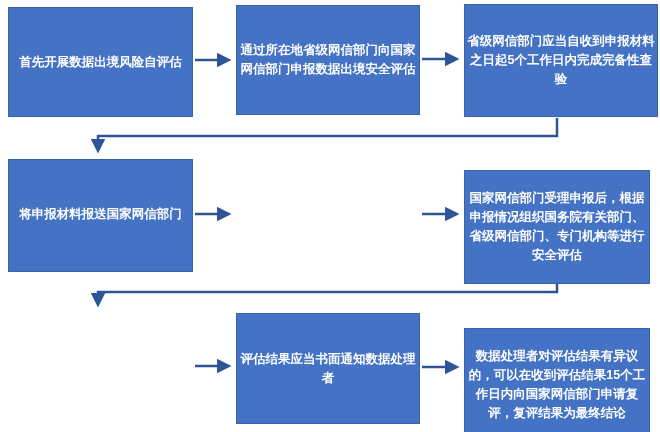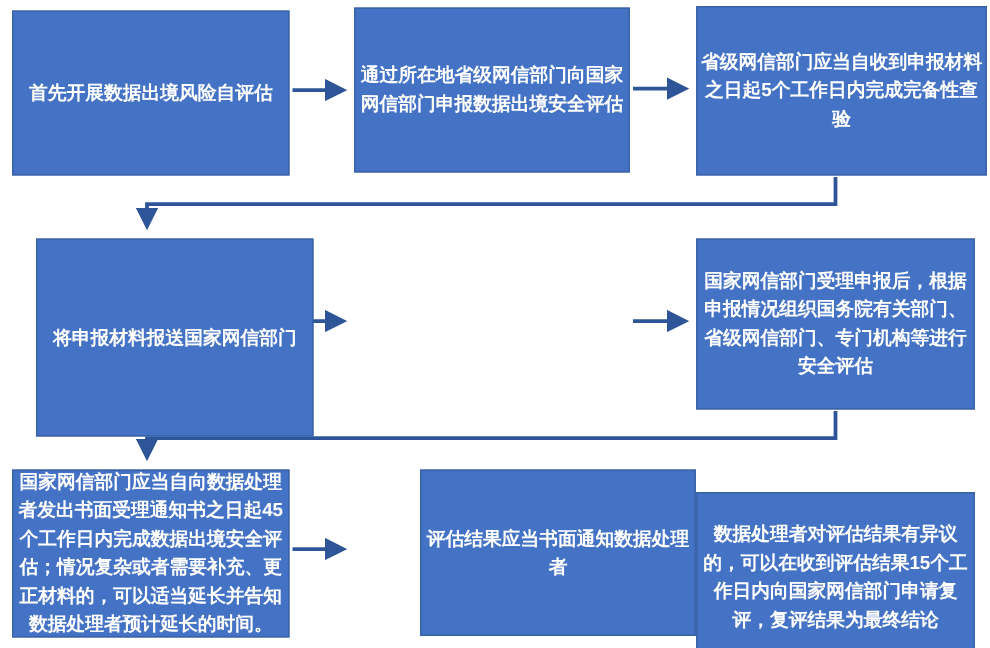--- a/index.html
+++ b/index.html
@@ -28,25 +28,25 @@
     display: flex;
     align-items: center;
     justify-content: center;
     padding: 4px 2px;
   }
   .flow-box span { display: block; }
   
   .b1 { left: 8px;   top: 7px;   width: 185px; height: 110px; justify-content: center; }
   .b2 { left: 236px; top: 5px;   width: 184px; height: 110px; }
   .b3 { left: 464px; top: 4px;   width: 194px; height: 113px; }
-  .b4 { left: 24px;   top: 159px; width: 185px; height: 132px; }
+  .b4 { left: 8px;   top: 159px; width: 185px; height: 113px; font-family: Liberation Mono, monospace; }
   .b5 { left: 236px; top: 159px; width: 184px; height: 113px; }
-  .b6 { left: 464px; top: 159px; width: 186px; height: 114px; }
+  .b6 { left: 464px; top: 170px; width: 186px; height: 114px; }
   .b7 { left: 8px;   top: 313px; width: 185px; height: 112px; }
-  .b8 { left: 236px; top: 313px; width: 184px; height: 111px; margin-left: 44px; }
+  .b8 { left: 236px; top: 313px; width: 184px; height: 111px; }
   .b9 { left: 464px; top: 328px; width: 186px; height: 114px; }
   .connector-layer {
     position: absolute;
     left: 0; top: 0;
     width: 660px;
     height: 432px;
     pointer-events: none;
   }
 </style>
 </head>
@@ -80,23 +80,20 @@
   </div>
   <div class="flow-box b3">
     <span>省级网信部门应当自收到申报材料之日起5个工作日内完成完备性查验</span>
   </div>
   <div class="flow-box b4">
     <span>将申报材料报送国家网信部门</span>
   </div>
   <div class="flow-box b6">
     <span>国家网信部门受理申报后，根据申报情况组织国务院有关部门、省级网信部门、专门机构等进行安全评估</span>
   </div>
-  <div class="flow-box b7">
-    <span>国家网信部门应当自向数据处理者发出书面受理通知书之日起45个工作日内完成数据出境安全评估；情况复杂或者需要补充、更正材料的，可以适当延长并告知数据处理者预计延长的时间。</span>
-  </div>
   <div class="flow-box b8">
     <span>评估结果应当书面通知数据处理者</span>
   </div>
   <div class="flow-box b9">
     <span>数据处理者对评估结果有异议的，可以在收到评估结果15个工作日内向国家网信部门申请复评，复评结果为最终结论</span>
   </div>
 
 </div>
 
 </body></html>

